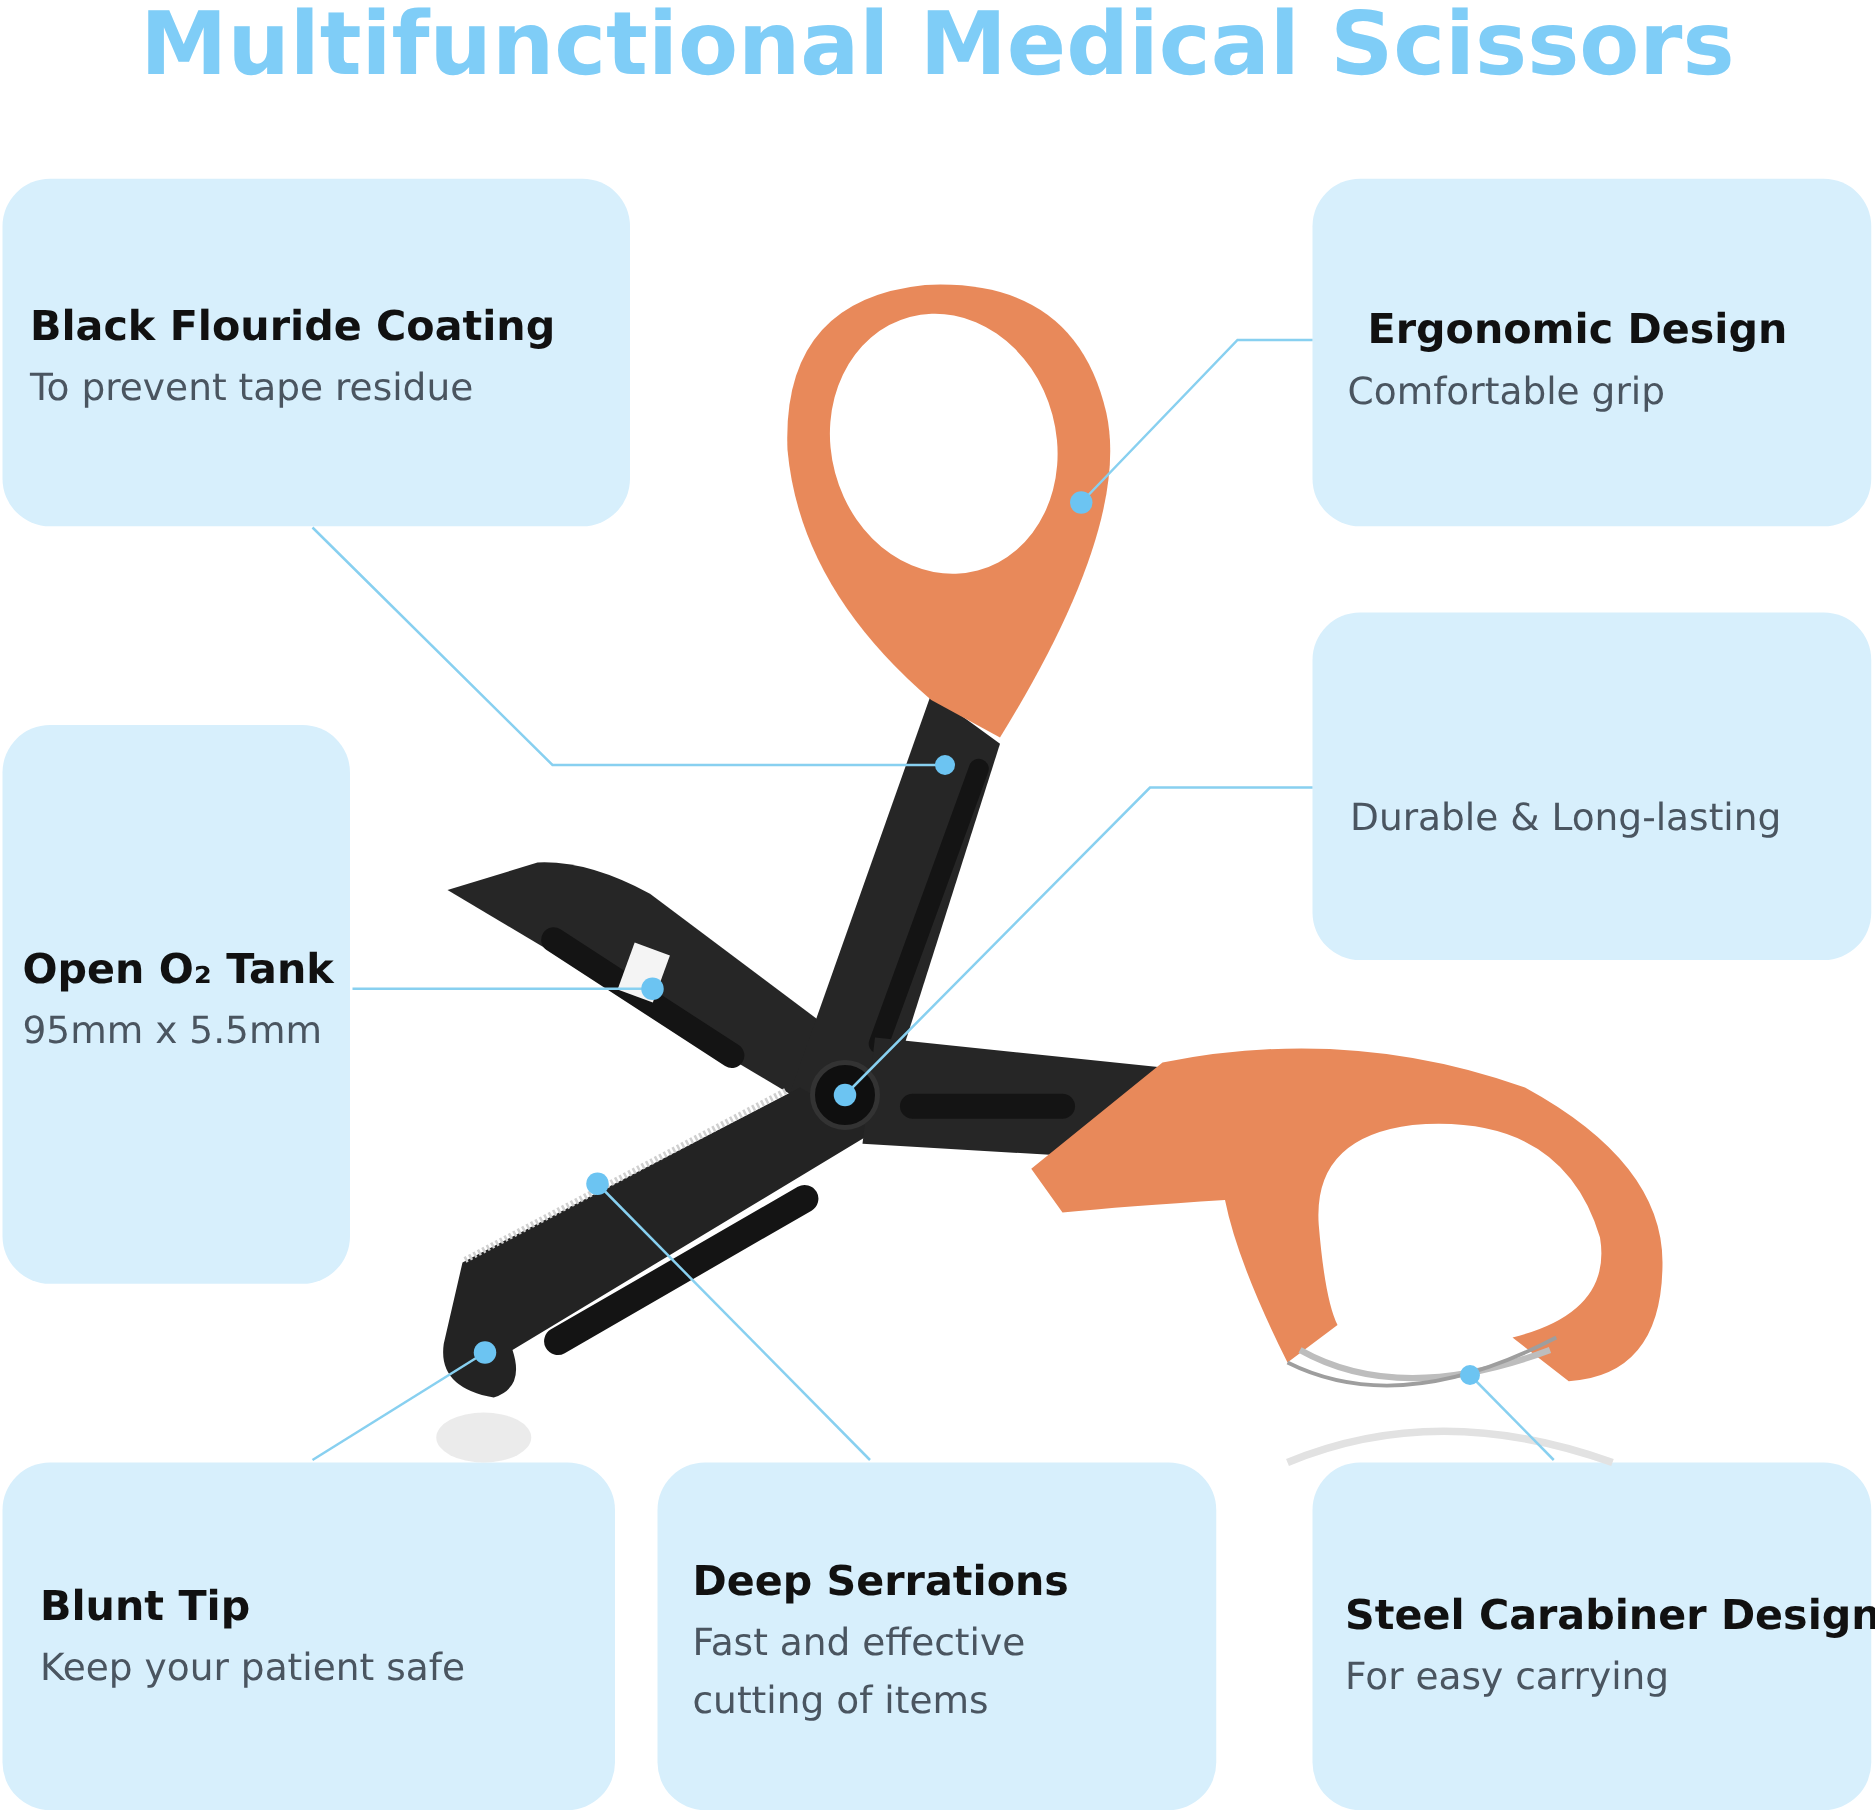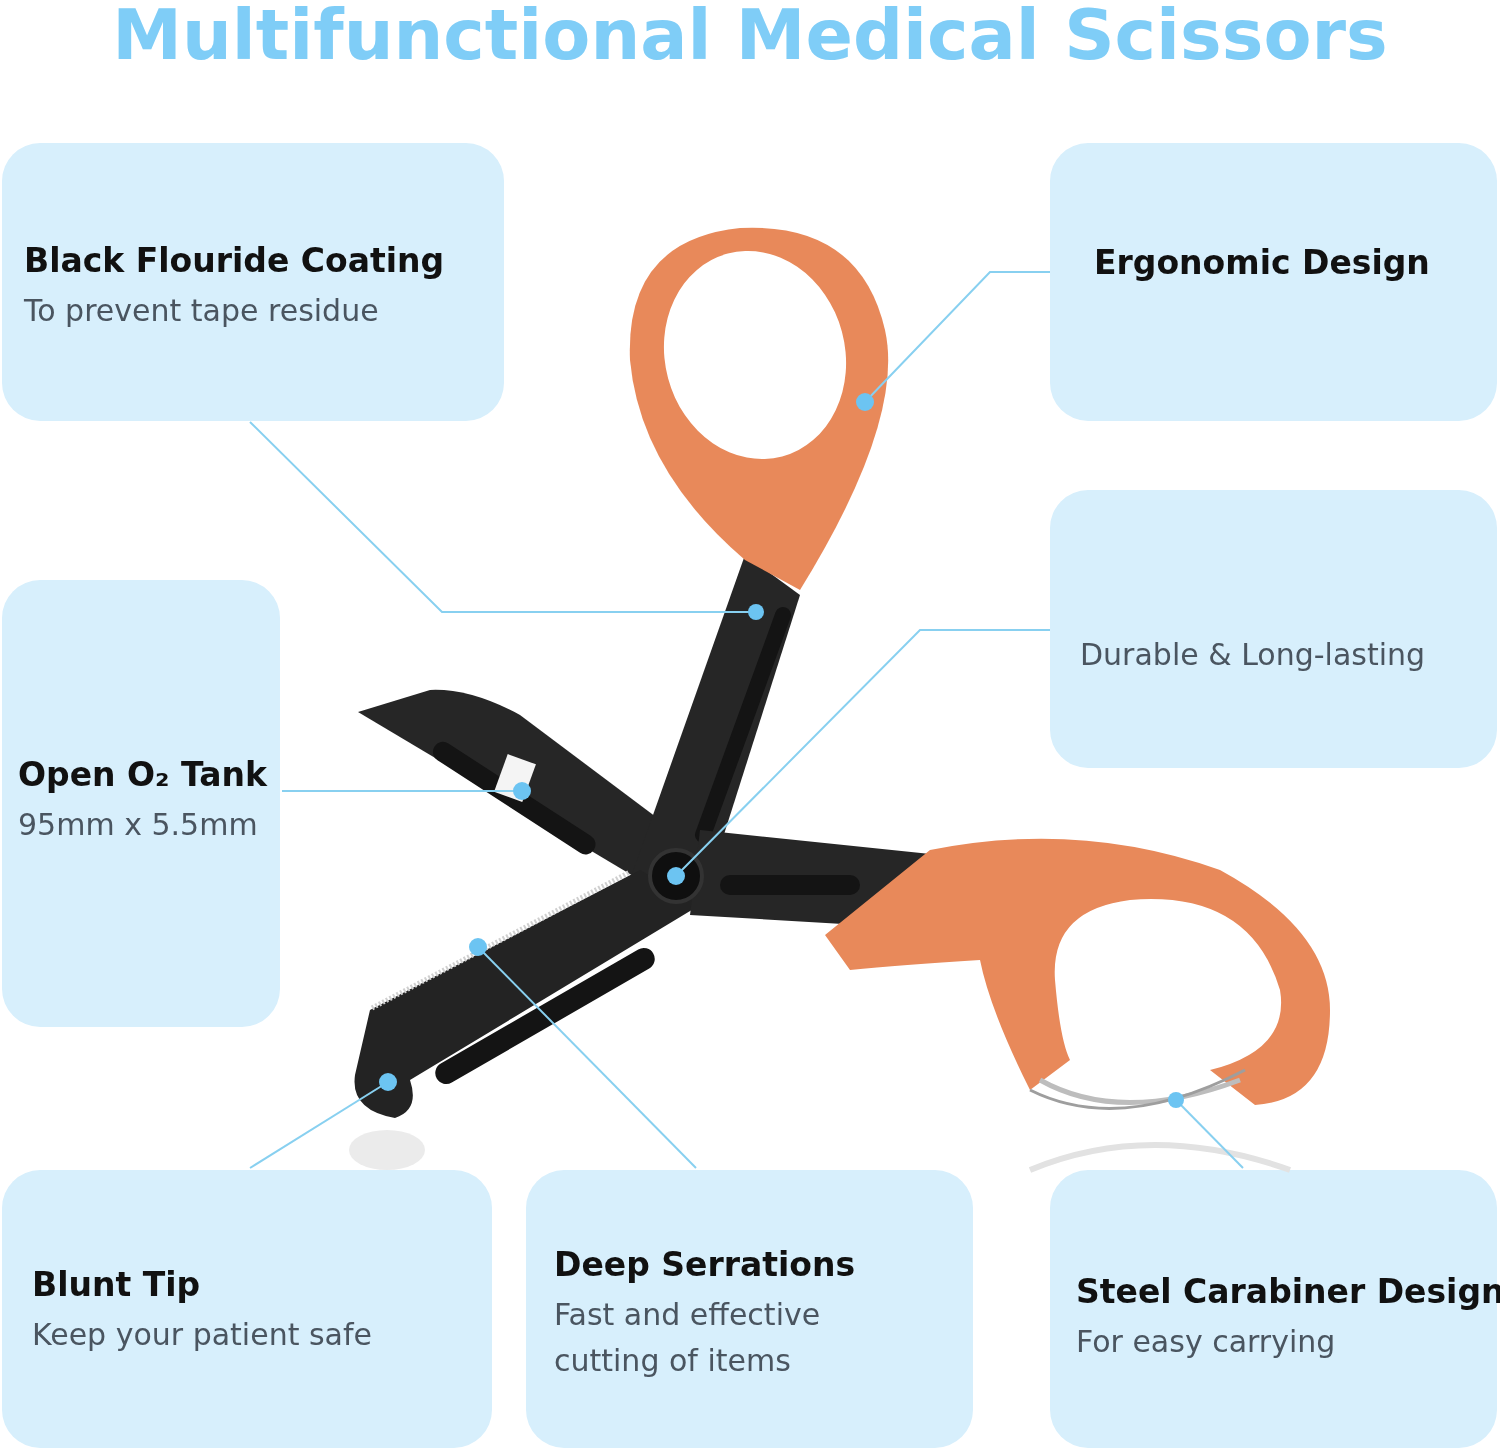--- a/index.html
+++ b/index.html
@@ -17,20 +17,21 @@
 
 <div class="title">Multifunctional Medical Scissors</div>
 
 <div class="card" style="left:2px;top:143px;width:502px;height:278px;">
   <div class="head" style="left:22px;top:98px;">Black Flouride Coating</div>
   <div class="sub" style="left:22px;top:145px;">To prevent tape residue</div>
 </div>
 
 <div class="card" style="left:1050px;top:143px;width:447px;height:278px;">
   <div class="head" style="left:28px;top:100px;margin-left:16px;">Ergonomic Design</div>
+  <div class="sub" style="left:28px;top:148px;">Comfortable grip</div>
 </div>
 
 <div class="card" style="left:1050px;top:490px;width:447px;height:278px;">
   <div class="sub" style="left:30px;top:142px;">Durable &amp; Long-lasting</div>
 </div>
 
 <div class="card" style="left:2px;top:580px;width:278px;height:447px;">
   <div class="head" style="left:16px;top:175px;text-align:center;">Open O₂ Tank</div>
   <div class="sub" style="left:16px;top:222px;">95mm x 5.5mm</div>
 </div>

